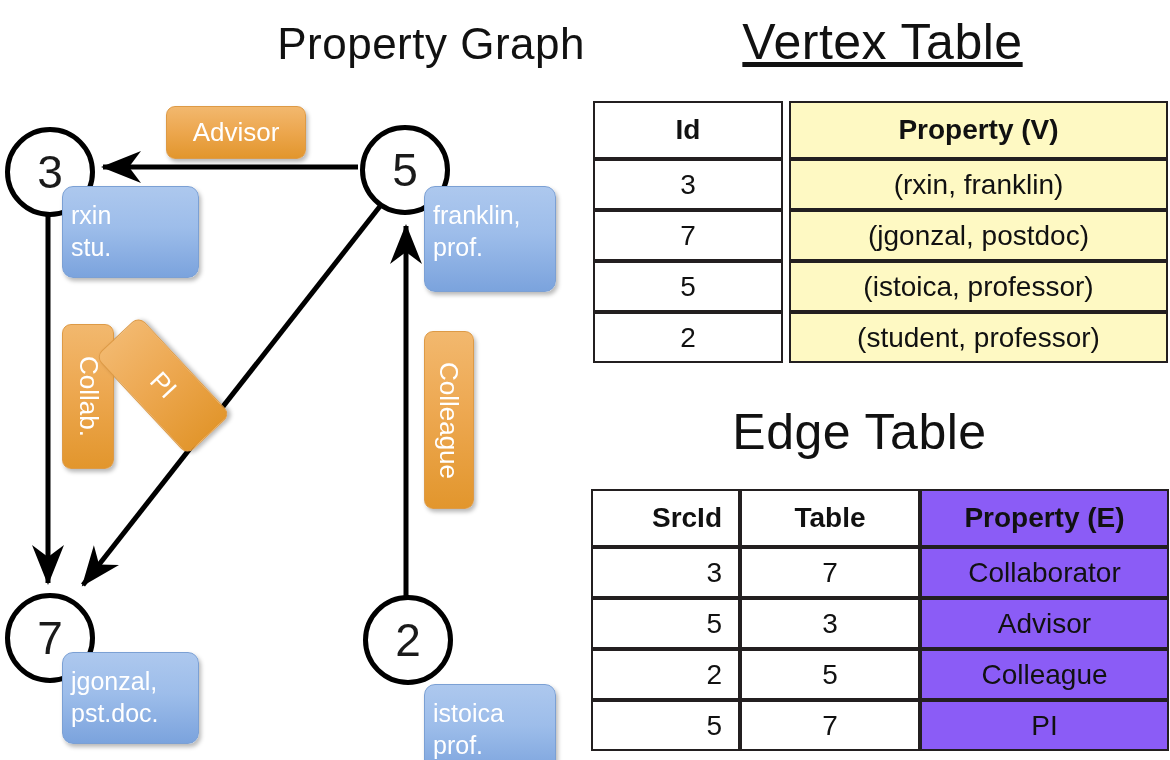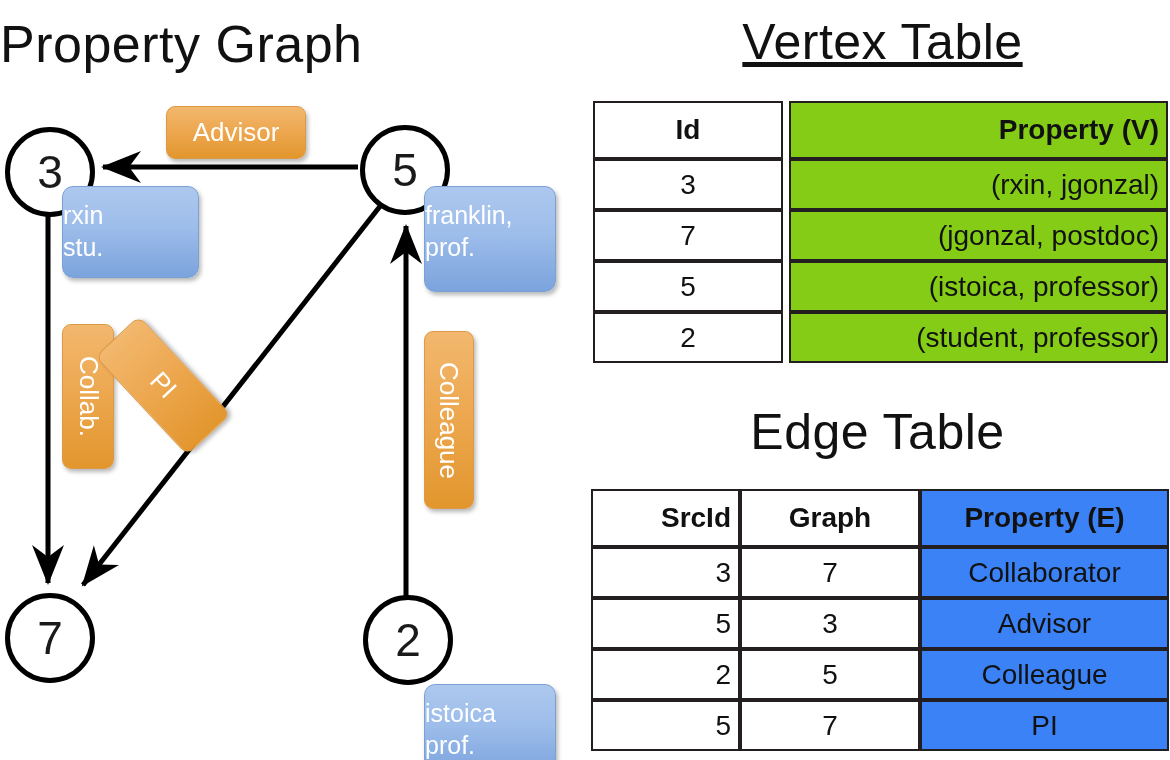--- a/index.html
+++ b/index.html
@@ -20,33 +20,33 @@
   .section-title {
     position: absolute;
     font-family: "Liberation Sans", sans-serif;
     font-weight: 300;
     color: #111111;
     letter-spacing: 0.5px;
     white-space: nowrap;
   }
   #title-property-graph {
     left: 0; top: 14px; width: 585px;
-    text-align: left;
-    font-size: 52px;
+    text-align: right;
+    font-size: 44px;
     line-height: 60px;
   }
   #title-vertex-table {
     left: 590px; top: 12px; width: 585px;
     text-align: center;
     font-size: 50px;
     line-height: 60px;
     text-decoration: underline;
   }
   #title-edge-table {
-    left: 585px; top: 402px; width: 585px;
+    left: 567px; top: 402px; width: 585px;
     text-align: center;
     font-size: 50px;
     line-height: 60px;
   }
 
   
   #graph-panel {
     position: absolute;
     left: 0; top: 0;
     width: 585px; height: 760px;
@@ -81,21 +81,21 @@
   .prop-box {
     position: absolute;
     background: linear-gradient(to bottom, #adc8ee 0%, #9dbdea 45%, #7ba3dd 100%);
     border: 1px solid #7ba0d4;
     border-radius: 11px;
     box-shadow: 2px 3px 4px rgba(0,0,0,0.28);
     color: #ffffff;
     font-size: 25px;
     font-weight: 300;
     line-height: 32px;
-    padding: 12px 14px 12px 0;
+    padding: 12px 14px 12px 8px;
     box-sizing: border-box;
     z-index: 4;
   }
   #prop-box-3 { left: 62px;  top: 186px; width: 137px; height: 92px; }
   #prop-box-5 { left: 424px; top: 186px; width: 132px; height: 106px; }
   #prop-box-7 { left: 62px;  top: 652px; width: 137px; height: 92px; }
   #prop-box-2 { left: 424px; top: 652px; width: 132px; height: 92px; margin-top: 32px; }
   .prop-line { display: block; white-space: nowrap; }
 
   
@@ -145,57 +145,56 @@
     border-spacing: 0;
     table-layout: fixed;
   }
   .data-table td, .data-table th {
     border: 2px solid #231f20;
     font-weight: 300;
     font-size: 28px;
     color: #111111;
     text-align: center;
     height: 51px;
-    padding: 0 7px;
+    padding: 0 16px;
     box-sizing: border-box;
     background: #ffffff;
     overflow: hidden;
     white-space: nowrap;
   }
   .data-table th {
     font-weight: 700;
     font-size: 28px;
     height: 58px;
   }
 
   #vertex-table {
     left: 593px; top: 101px;
     width: 575px;
   }
   #vertex-table .col-id { width: 190px; }
   #vertex-table .col-prop {
-    background: #84cc16;
+    background: #fef9c3;
     border-left: 2px solid #231f20;
-    text-align: right;
   }
   #vertex-table .spacer-col {
     width: 6px;
     border: none;
     background: #ffffff;
     padding: 0;
   }
 
   #edge-table {
     left: 591px; top: 489px;
     width: 578px;
   }
   #edge-table .col-src { width: 149px; text-align: right; }
   #edge-table .col-dst { width: 180px; }
   #edge-table .col-prop {
-    background: #3b82f6;
+    background: #8b5cf6;
   }
 </style>
 </head>
 <body>
 
 <div id="title-property-graph" class="section-title">Property Graph</div>
 
 <div id="graph-panel">
 
   <svg id="graph-edges" viewBox="0 0 585 760">
@@ -220,20 +219,24 @@
   <div id="node-2" class="graph-node">2</div>
 
   <div id="prop-box-3" class="prop-box">
     <span class="prop-line">rxin</span>
     <span class="prop-line">stu.</span>
   </div>
   <div id="prop-box-5" class="prop-box">
     <span class="prop-line">franklin,</span>
     <span class="prop-line">prof.</span>
   </div>
+  <div id="prop-box-7" class="prop-box">
+    <span class="prop-line">jgonzal,</span>
+    <span class="prop-line">pst.doc.</span>
+  </div>
   <div id="prop-box-2" class="prop-box">
     <span class="prop-line">istoica</span>
     <span class="prop-line">prof.</span>
   </div>
 
   <div id="edge-label-advisor" class="edge-label">
     <span class="vtext">Advisor</span>
   </div>
   <div id="edge-label-collab" class="edge-label">
     <span class="vtext">Collab.</span>
@@ -253,21 +256,21 @@
     <tr>
       <th class="col-id">Id</th>
       <th class="spacer-col"></th>
       <th class="col-prop">Property (V)</th>
     </tr>
   </thead>
   <tbody>
     <tr>
       <td class="col-id">3</td>
       <td class="spacer-col"></td>
-      <td class="col-prop">(rxin, jgonzal)</td>
+      <td class="col-prop">(rxin, franklin)</td>
     </tr>
     <tr>
       <td class="col-id">7</td>
       <td class="spacer-col"></td>
       <td class="col-prop">(jgonzal, postdoc)</td>
     </tr>
     <tr>
       <td class="col-id">5</td>
       <td class="spacer-col"></td>
       <td class="col-prop">(istoica, professor)</td>
@@ -279,21 +282,21 @@
     </tr>
   </tbody>
 </table>
 
 <div id="title-edge-table" class="section-title">Edge Table</div>
 
 <table id="edge-table" class="data-table">
   <thead>
     <tr>
       <th class="col-src">SrcId</th>
-      <th class="col-dst">Graph</th>
+      <th class="col-dst">Table</th>
       <th class="col-prop">Property (E)</th>
     </tr>
   </thead>
   <tbody>
     <tr>
       <td class="col-src">3</td>
       <td class="col-dst">7</td>
       <td class="col-prop">Collaborator</td>
     </tr>
     <tr>

